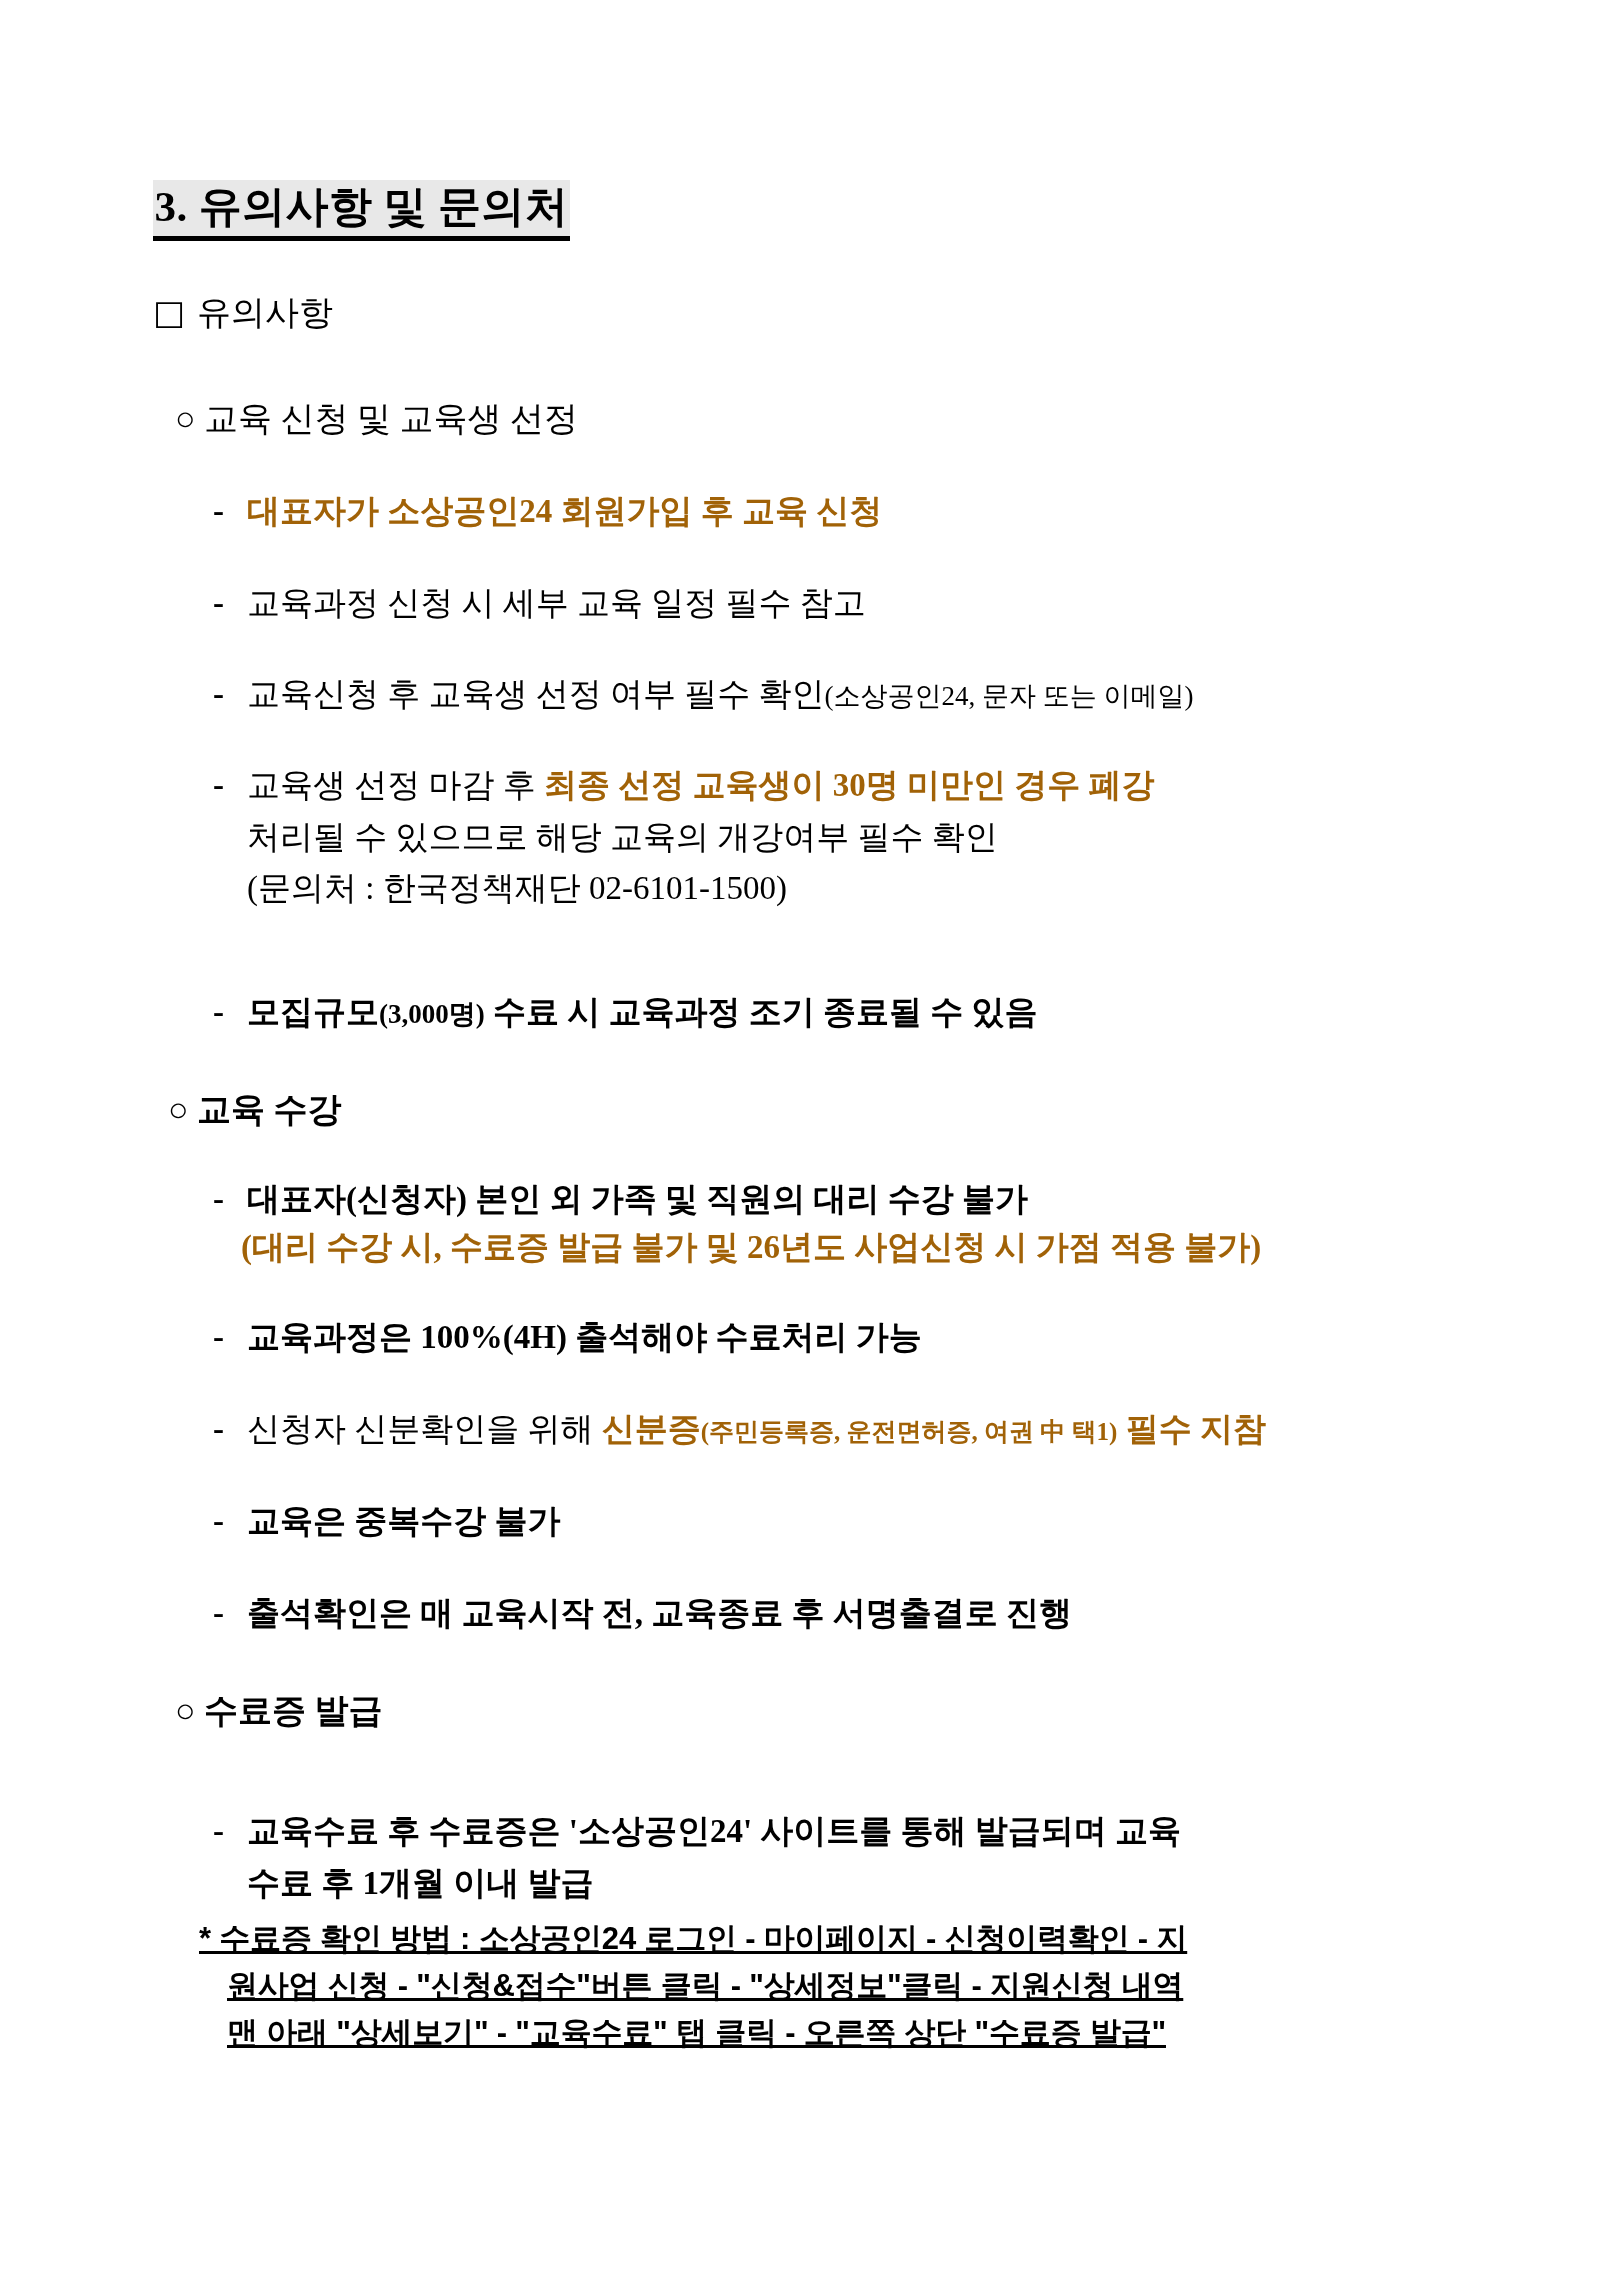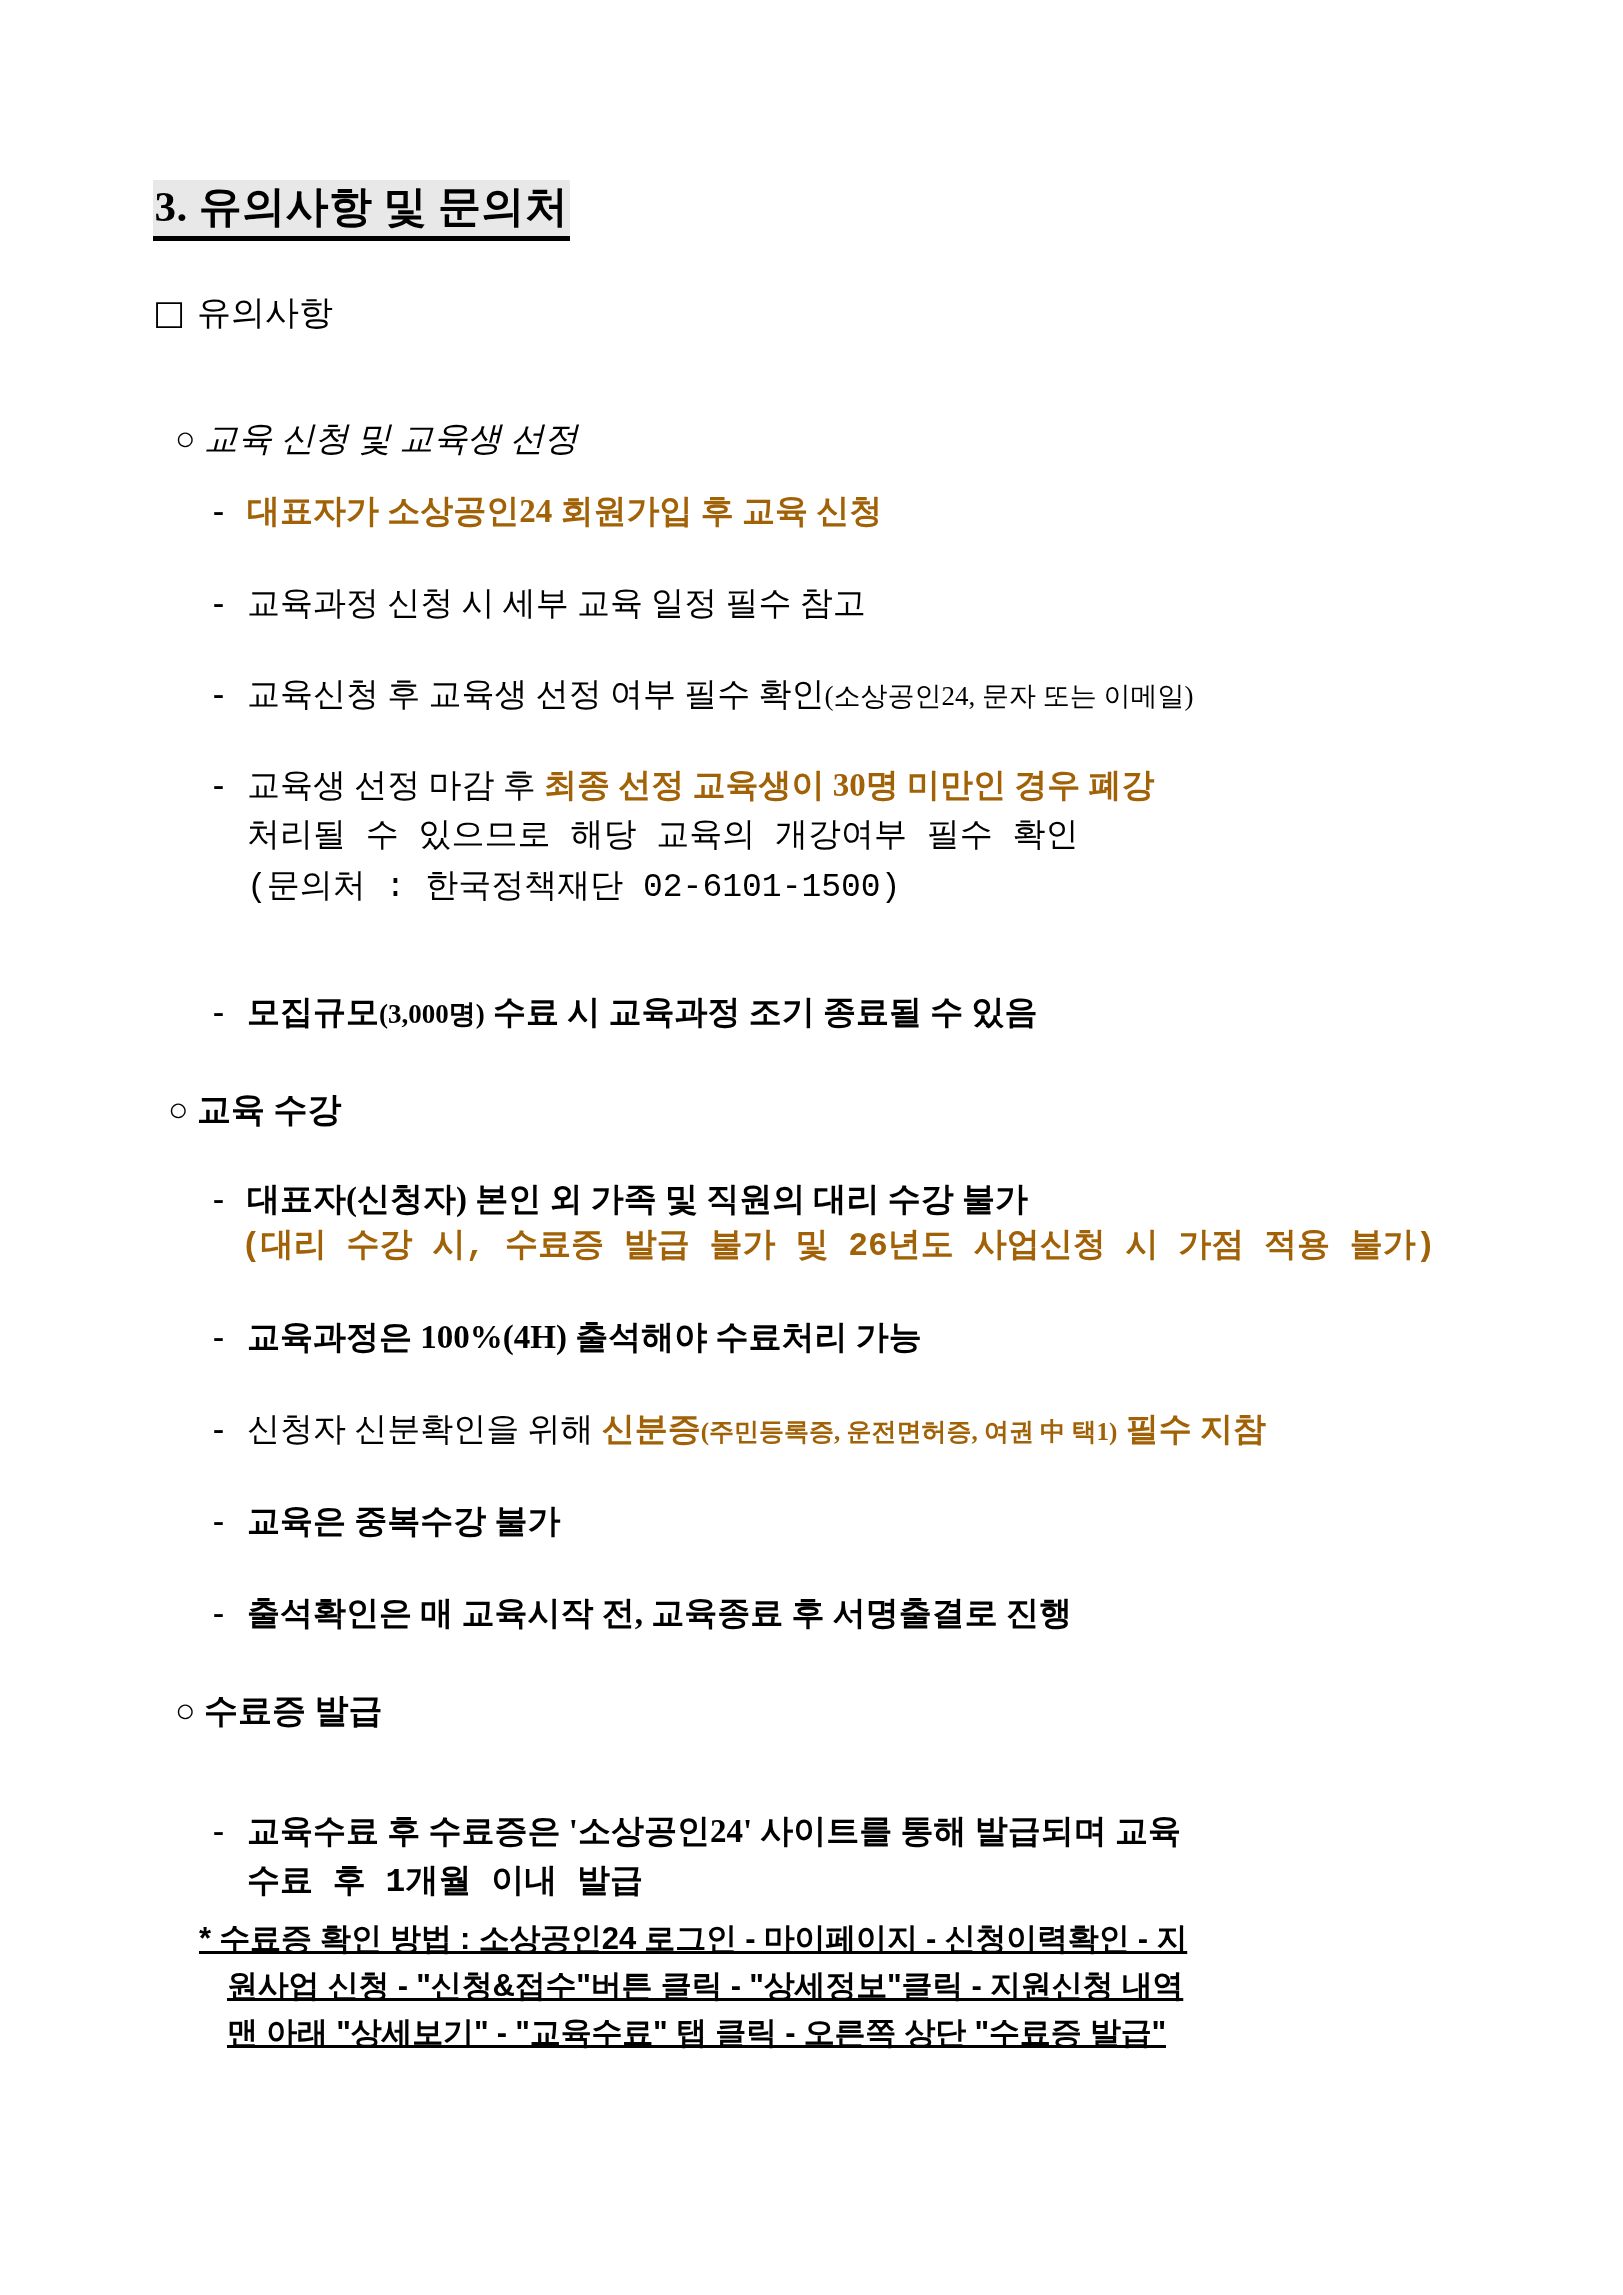--- a/index.html
+++ b/index.html
@@ -77,21 +77,20 @@
   }
   .bullet-row .body {
     display: block;
     margin-left: 34px;
     white-space: nowrap;
   }
   .bullet-row .cont {
     display: block;
     margin-left: 34px;
     white-space: nowrap;
-    font-family: Liberation Mono, monospace;
   }
 
   .b  { font-weight: bold; }
   .redb { color: #a16207; font-weight: bold; }
   .sm  { font-size: 27px; }
   .sm2 { font-size: 25px; }
 
   
   .footnote {
     position: absolute;
@@ -119,21 +118,21 @@
 <div class="page">
 
   <div class="doc-heading">
     <span class="hl">3. 유의사항 및 문의처</span>
   </div>
 
   <div class="lvl1" style="left:153px; top:292px;">
     <span class="marker checkbox-glyph">□</span><span>유의사항</span>
   </div>
 
-  <div class="lvl2" style="left:175px; top:419px;font-style:italic;">
+  <div class="lvl2" style="left:175px; top:399px;">
     <span class="marker">○</span><span>교육 신청 및 교육생 선정</span>
   </div>
 
   <div class="bullet-row" style="left:213px; top:491px;">
     <span class="dash">-</span>
     <span class="body redb">대표자가 소상공인24 회원가입 후 교육 신청</span>
   </div>
 
   <div class="bullet-row" style="left:213px; top:583px;">
     <span class="dash">-</span>

